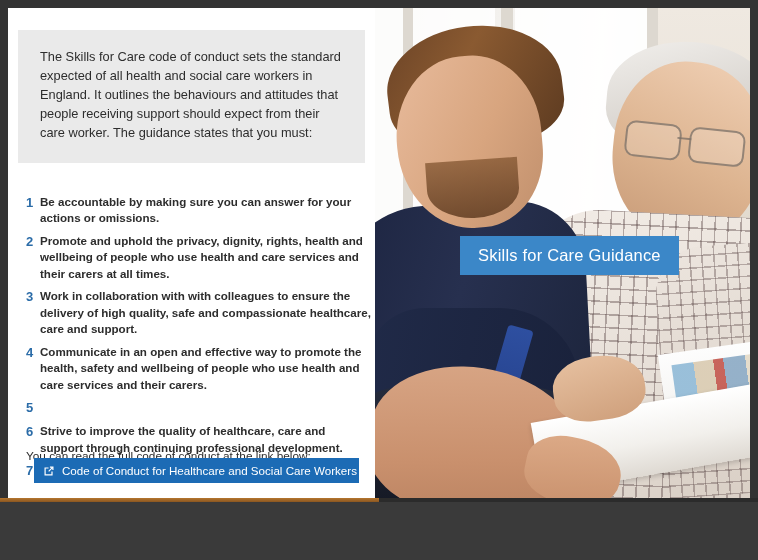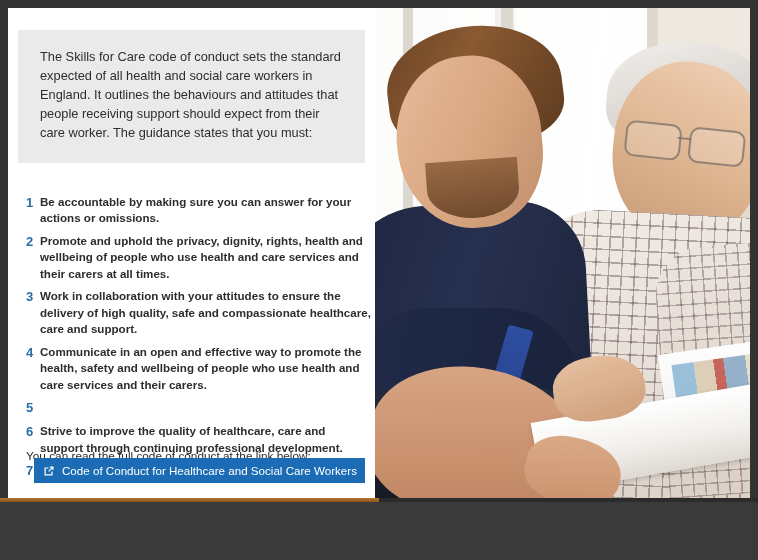--- a/index.html
+++ b/index.html
@@ -51,21 +51,21 @@
     color:#2d2d2d;font-size:11.6px;line-height:1.42;flex:1;font-weight:bold;
   }
   .link-lead{
     position:absolute;left:18px;top:440px;width:345px;
     color:#2d2d2d;font-size:11.8px;line-height:1.4;
   }
   .link-btn{
     position:absolute;left:26px;top:450px;
     display:inline-flex;align-items:center;gap:7px;
     background:#1c6bb5;color:#ffffff;
-    padding:6px 8px 6px 9px;
+    padding:6px 2px 6px 9px;
     font-size:11.6px;text-decoration:none;
     border:none;cursor:pointer;
     box-sizing:border-box;
   }
   .link-btn .ext-ico{display:inline-flex;align-items:center;}
   
   .photo-col{
     flex:1;height:100%;position:relative;overflow:hidden;
     background:#cfd3d6;
   }
@@ -256,21 +256,21 @@
               <li>
                 <span class="num">1</span>
                 <span class="txt">Be accountable by making sure you can answer for your actions or omissions.</span>
               </li>
               <li>
                 <span class="num">2</span>
                 <span class="txt">Promote and uphold the privacy, dignity, rights, health and wellbeing of people who use health and care services and their carers at all times.</span>
               </li>
               <li>
                 <span class="num">3</span>
-                <span class="txt">Work in collaboration with your attitudes to ensure the delivery of high quality, safe and compassionate healthcare, care and support.</span>
+                <span class="txt">Work in collaboration with with colleagues to ensure the delivery of high quality, safe and compassionate healthcare, care and support.</span>
               </li>
               <li>
                 <span class="num">4</span>
                 <span class="txt">Communicate in an open and effective way to promote the health, safety and wellbeing of people who use health and care services and their carers.</span>
               </li>
               <li>
                 <span class="num">5</span>
               </li>
               <li>
                 <span class="num">6</span>
@@ -326,20 +326,21 @@
           <div class="badge"></div>
           <div class="carer-leg"></div>
           <div class="carer-arm"></div>
 
           <div class="book-r"></div>
           <div class="book-pic"></div>
           <div class="book"></div>
           <div class="man-hand"></div>
           <div class="carer-hand"></div>
 
+          <div class="caption">Skills for Care Guidance</div>
         </div>
       </div>
 
     </div>
   </div>
 
   <div class="progress-track">
     <div class="progress-fill" id="progress-fill" style="width: 50%;"></div>
   </div>
 

